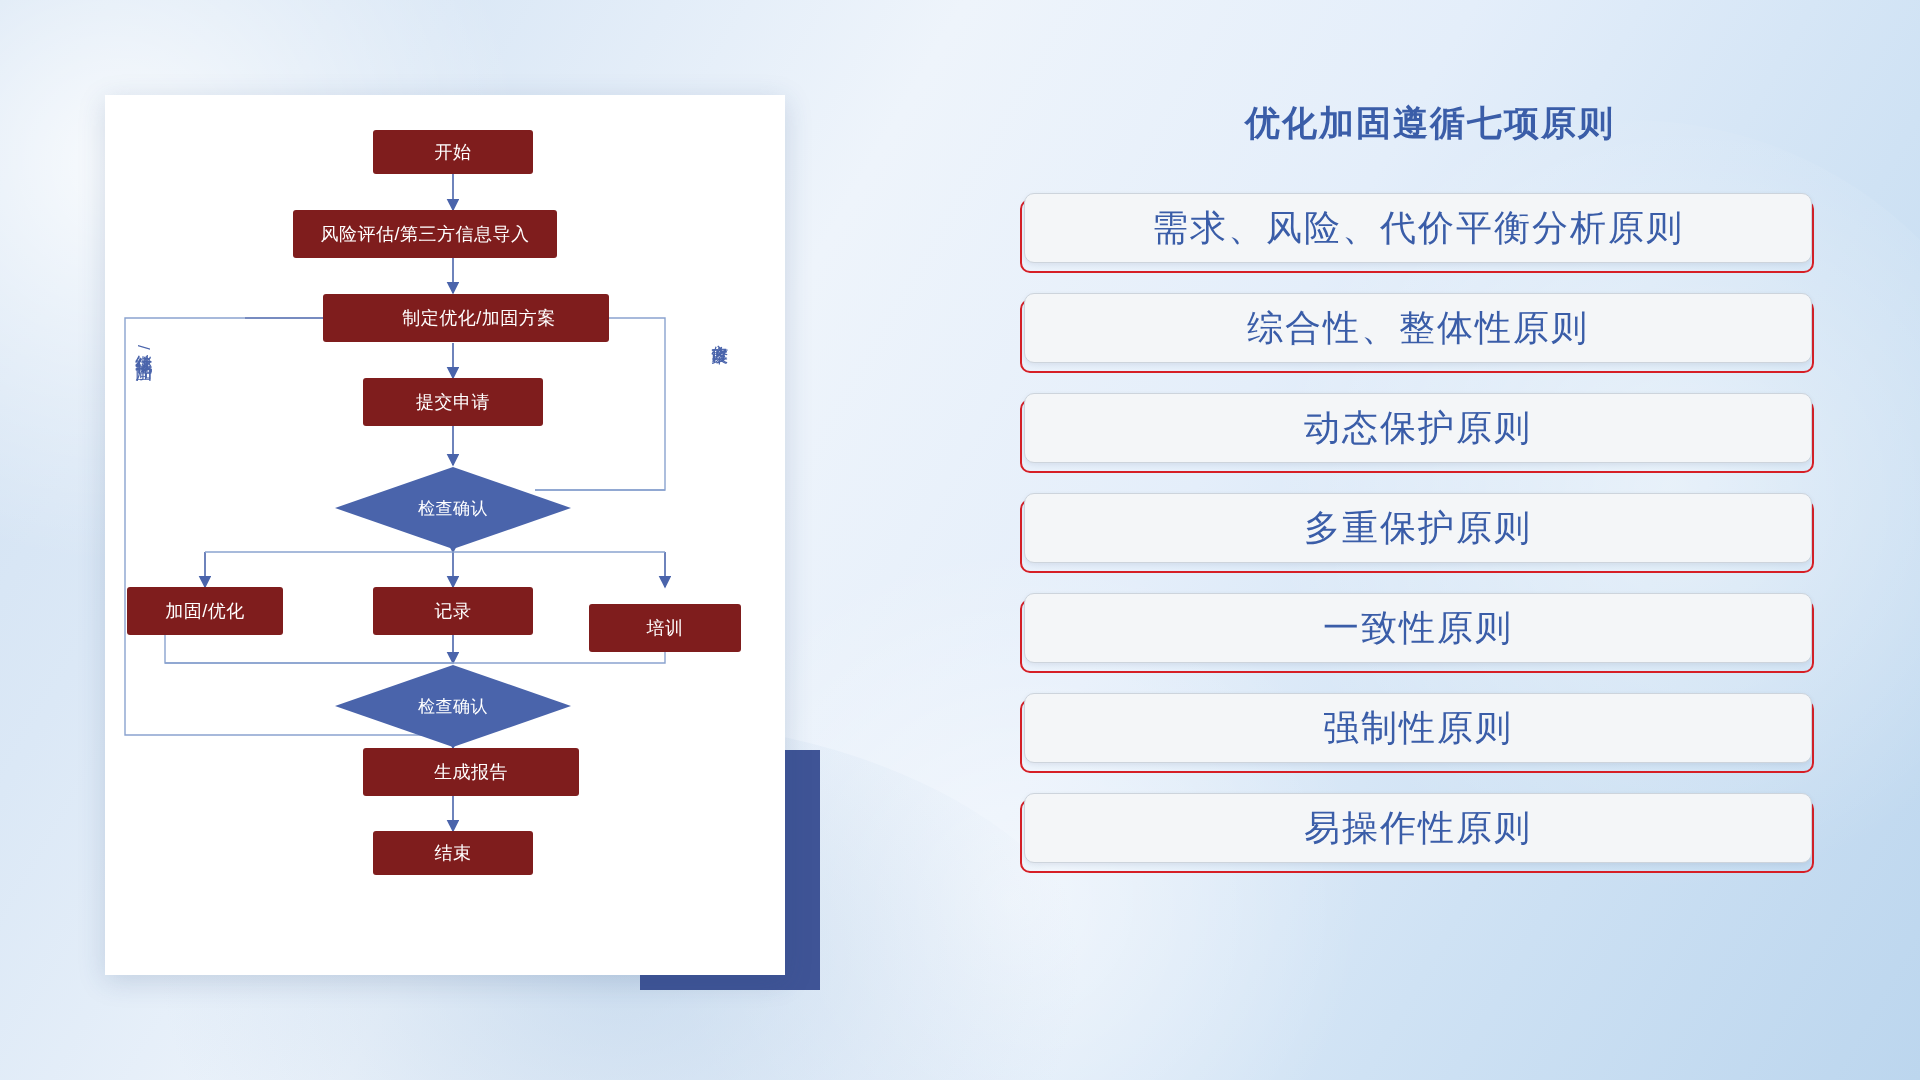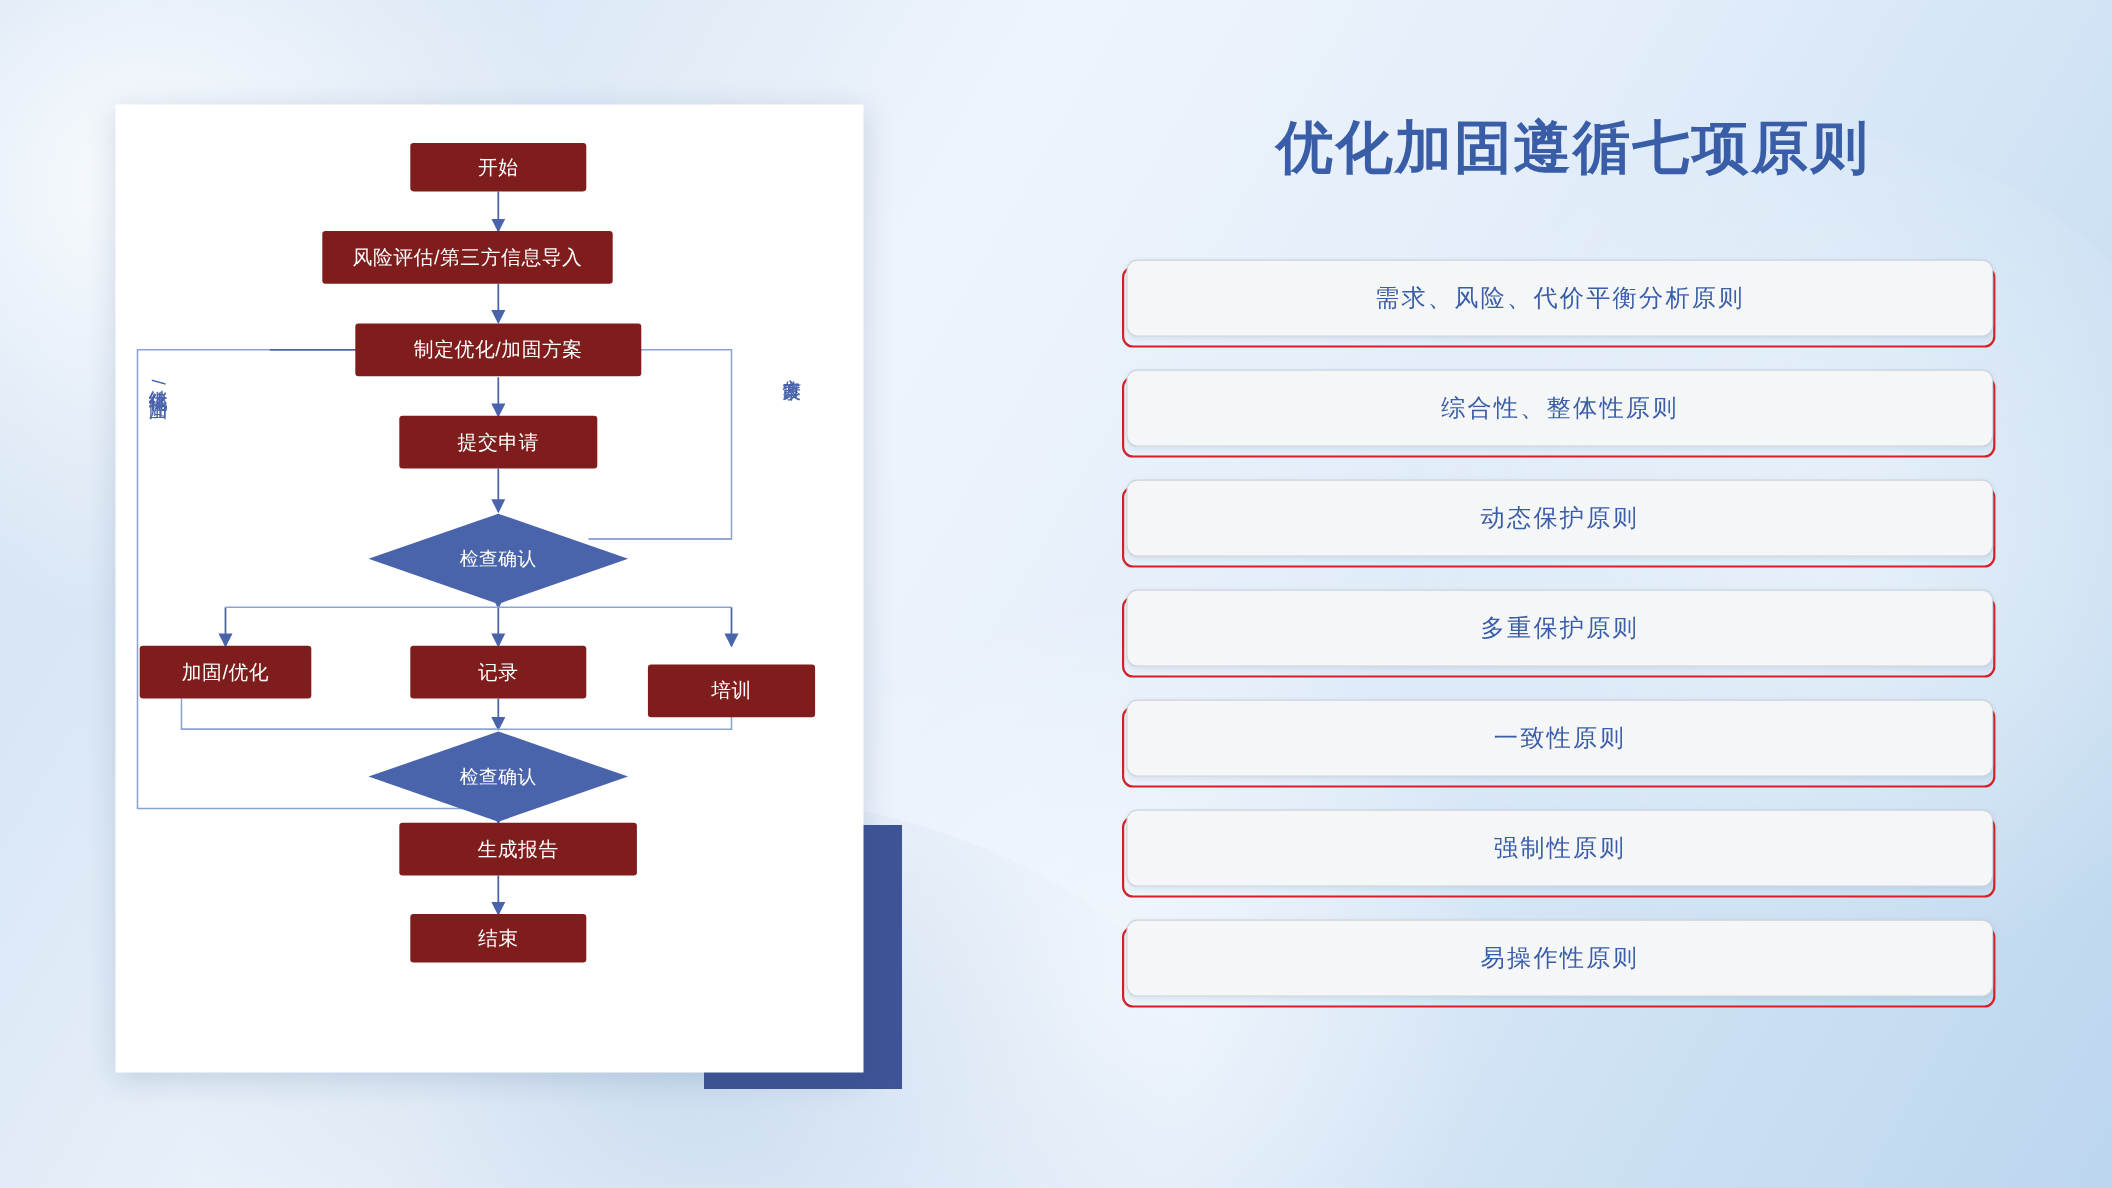--- a/index.html
+++ b/index.html
@@ -109,26 +109,26 @@
 
   
   .right-panel {
     position: absolute;
     left: 1020px;
     top: 100px;
     width: 820px;
     z-index: 3;
   }
   .right-title {
-    font-size: 52px;
+    font-size: 35px;
     font-weight: bold;
     color: #3a5da8;
     text-align: center;
     letter-spacing: 2px;
-    margin-bottom: 66px;
+    margin-bottom: 46px;
   }
   .principle {
     position: relative;
     height: 70px;
     margin-bottom: 30px;
   }
   .principle .accent {
     position: absolute;
     left: 0; top: 6px;
     width: 790px;
@@ -144,21 +144,21 @@
     height: 68px;
     background: #f4f6f8;
     border: 1px solid #cdd4dc;
     border-radius: 10px;
     display: flex;
     align-items: center;
     justify-content: center;
     box-shadow: 0 2px 5px rgba(60,80,120,0.10);
   }
   .principle .plate span {
-    font-size: 22px;
+    font-size: 36px;
     color: #3a5da8;
     letter-spacing: 2px;
   }
 </style>
 </head>
 <body>
 
 <div class="bg-glow glow-1"></div>
 <div class="bg-glow glow-2"></div>
 <div class="bg-glow glow-3"></div>
@@ -216,21 +216,21 @@
   </svg>
 
   <div class="node" style="left:268px; top:35px; width:160px; height:44px;">
     <span>开始</span>
   </div>
 
   <div class="node" style="left:188px; top:115px; width:264px; height:48px;">
     <span>风险评估/第三方信息导入</span>
   </div>
 
-  <div class="node" style="left:218px; top:199px; width:260px; height:48px;">
+  <div class="node" style="left:218px; top:199px; width:260px; height:48px;padding-left:26px;">
     <span>制定优化/加固方案</span>
   </div>
 
   <div class="node" style="left:258px; top:283px; width:180px; height:48px;text-align:center;">
     <span>提交申请</span>
   </div>
 
   <div class="diamond-wrap" style="left:228px; top:370px; width:240px; height:86px;">
     <svg width="240" height="86" viewBox="0 0 240 86">
       <polygon points="120,2 238,43 120,84 2,43" fill="#4a64ab"></polygon>

